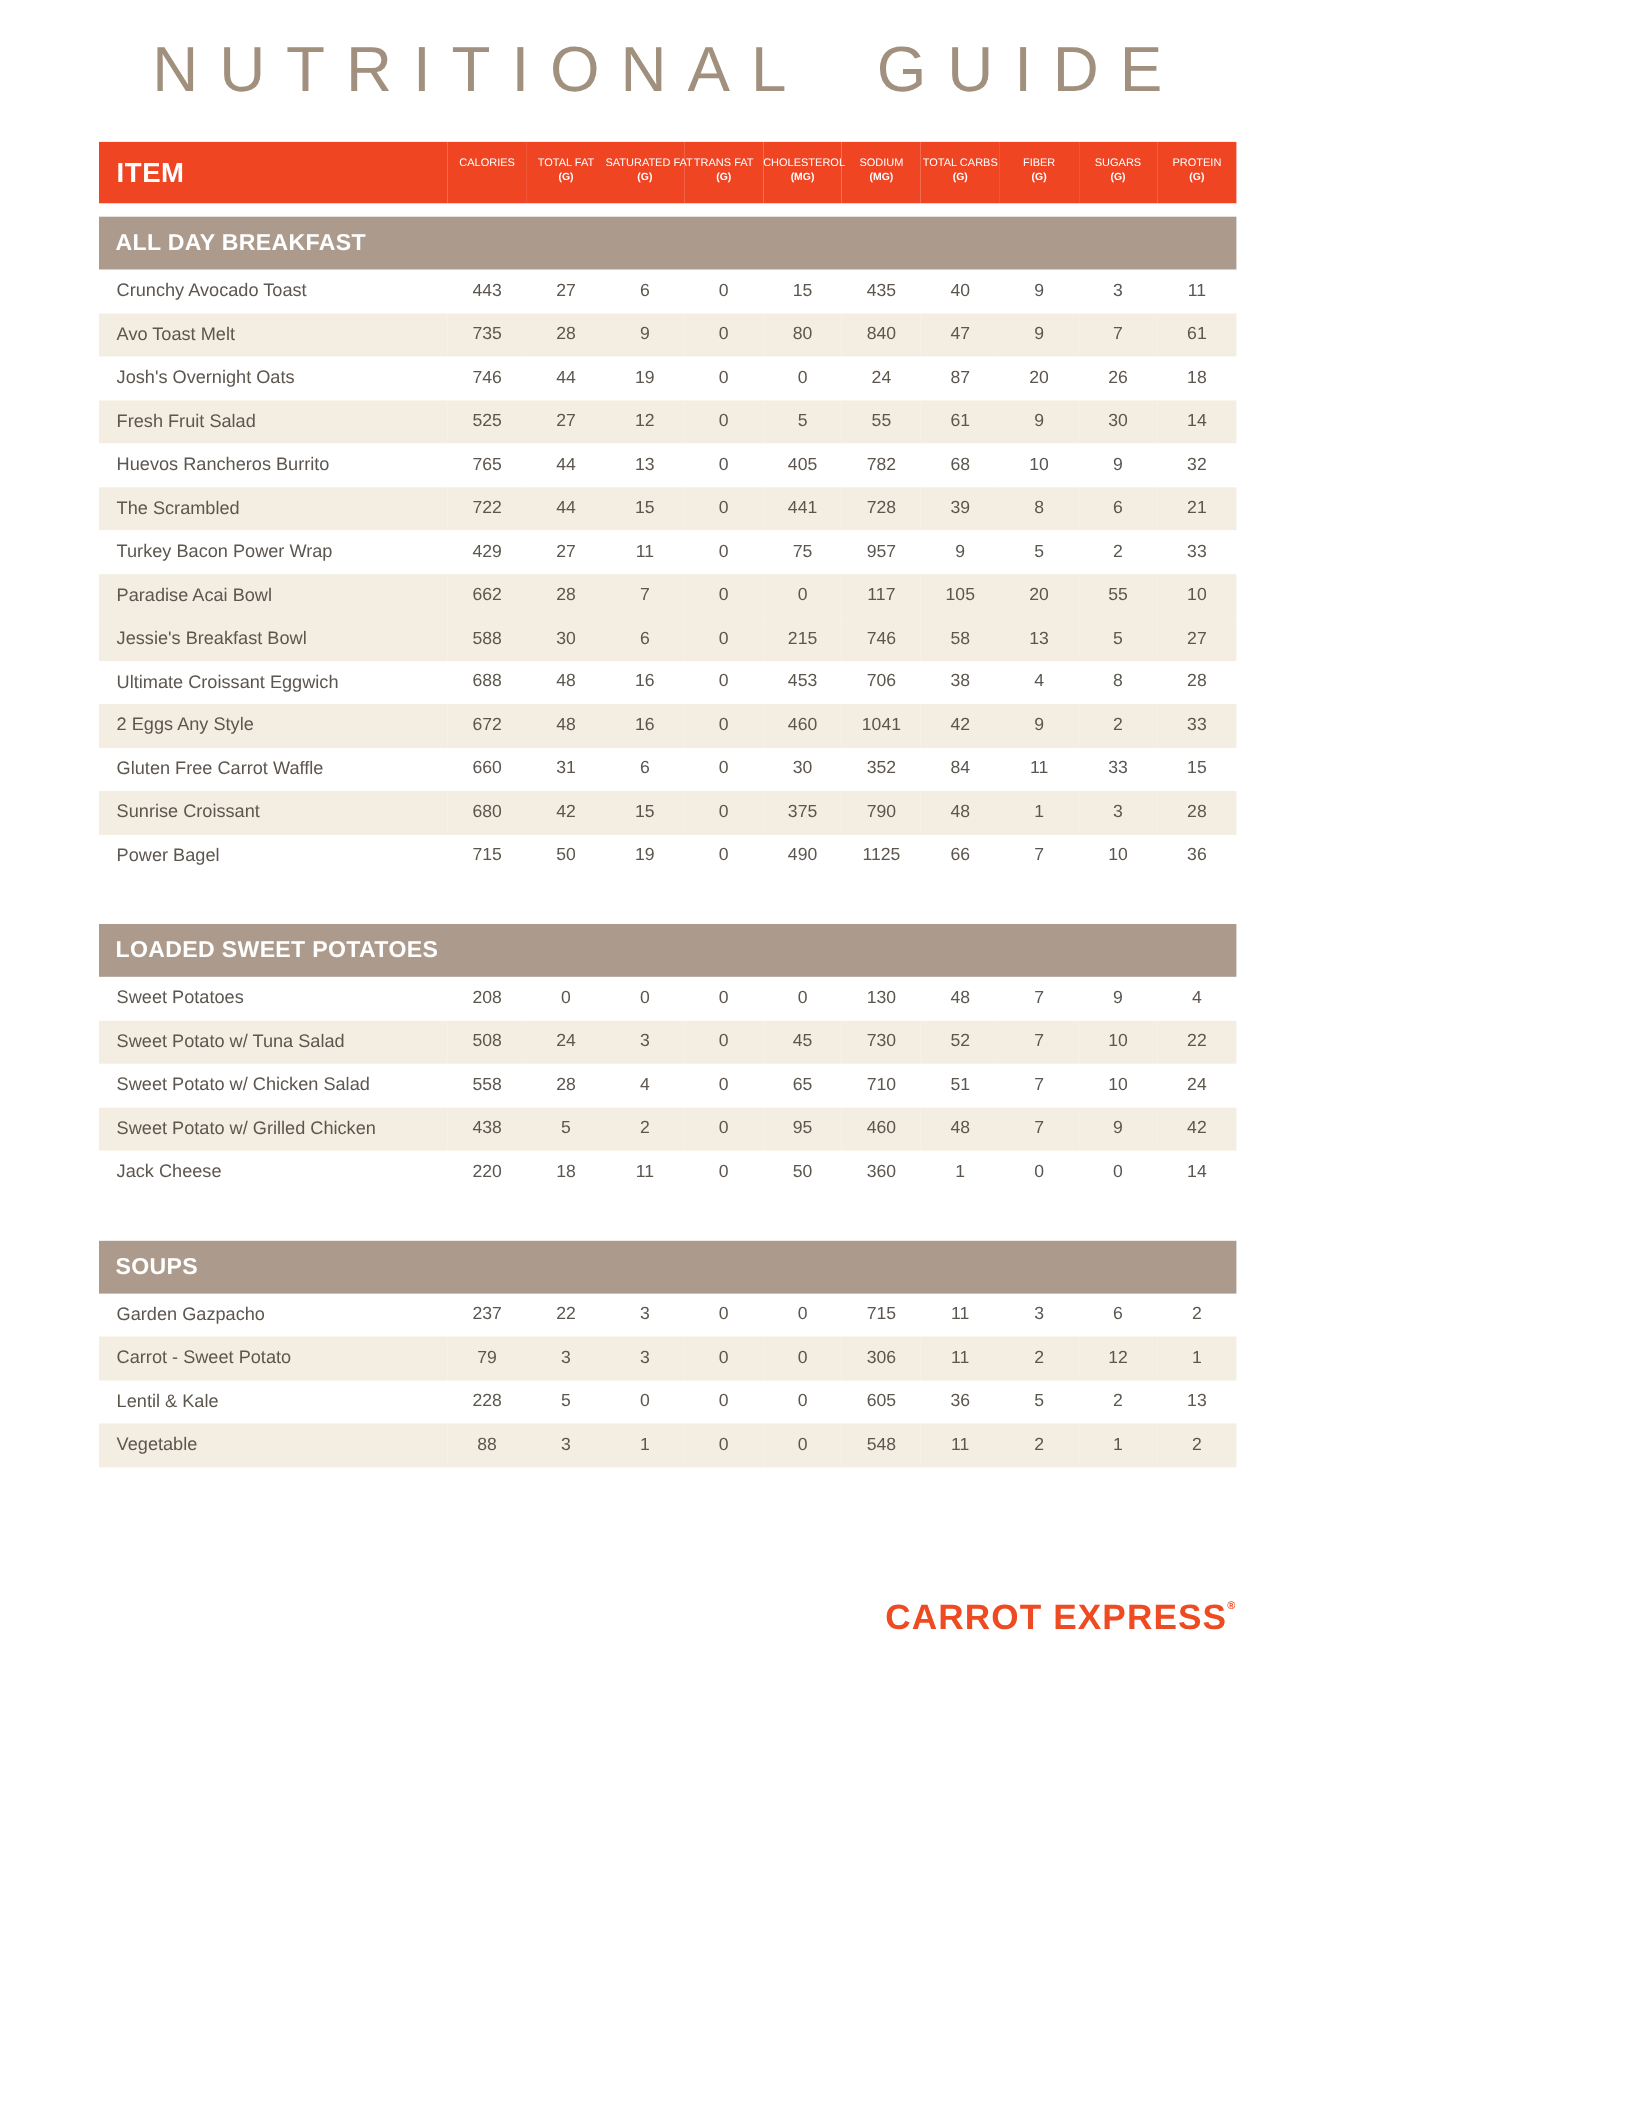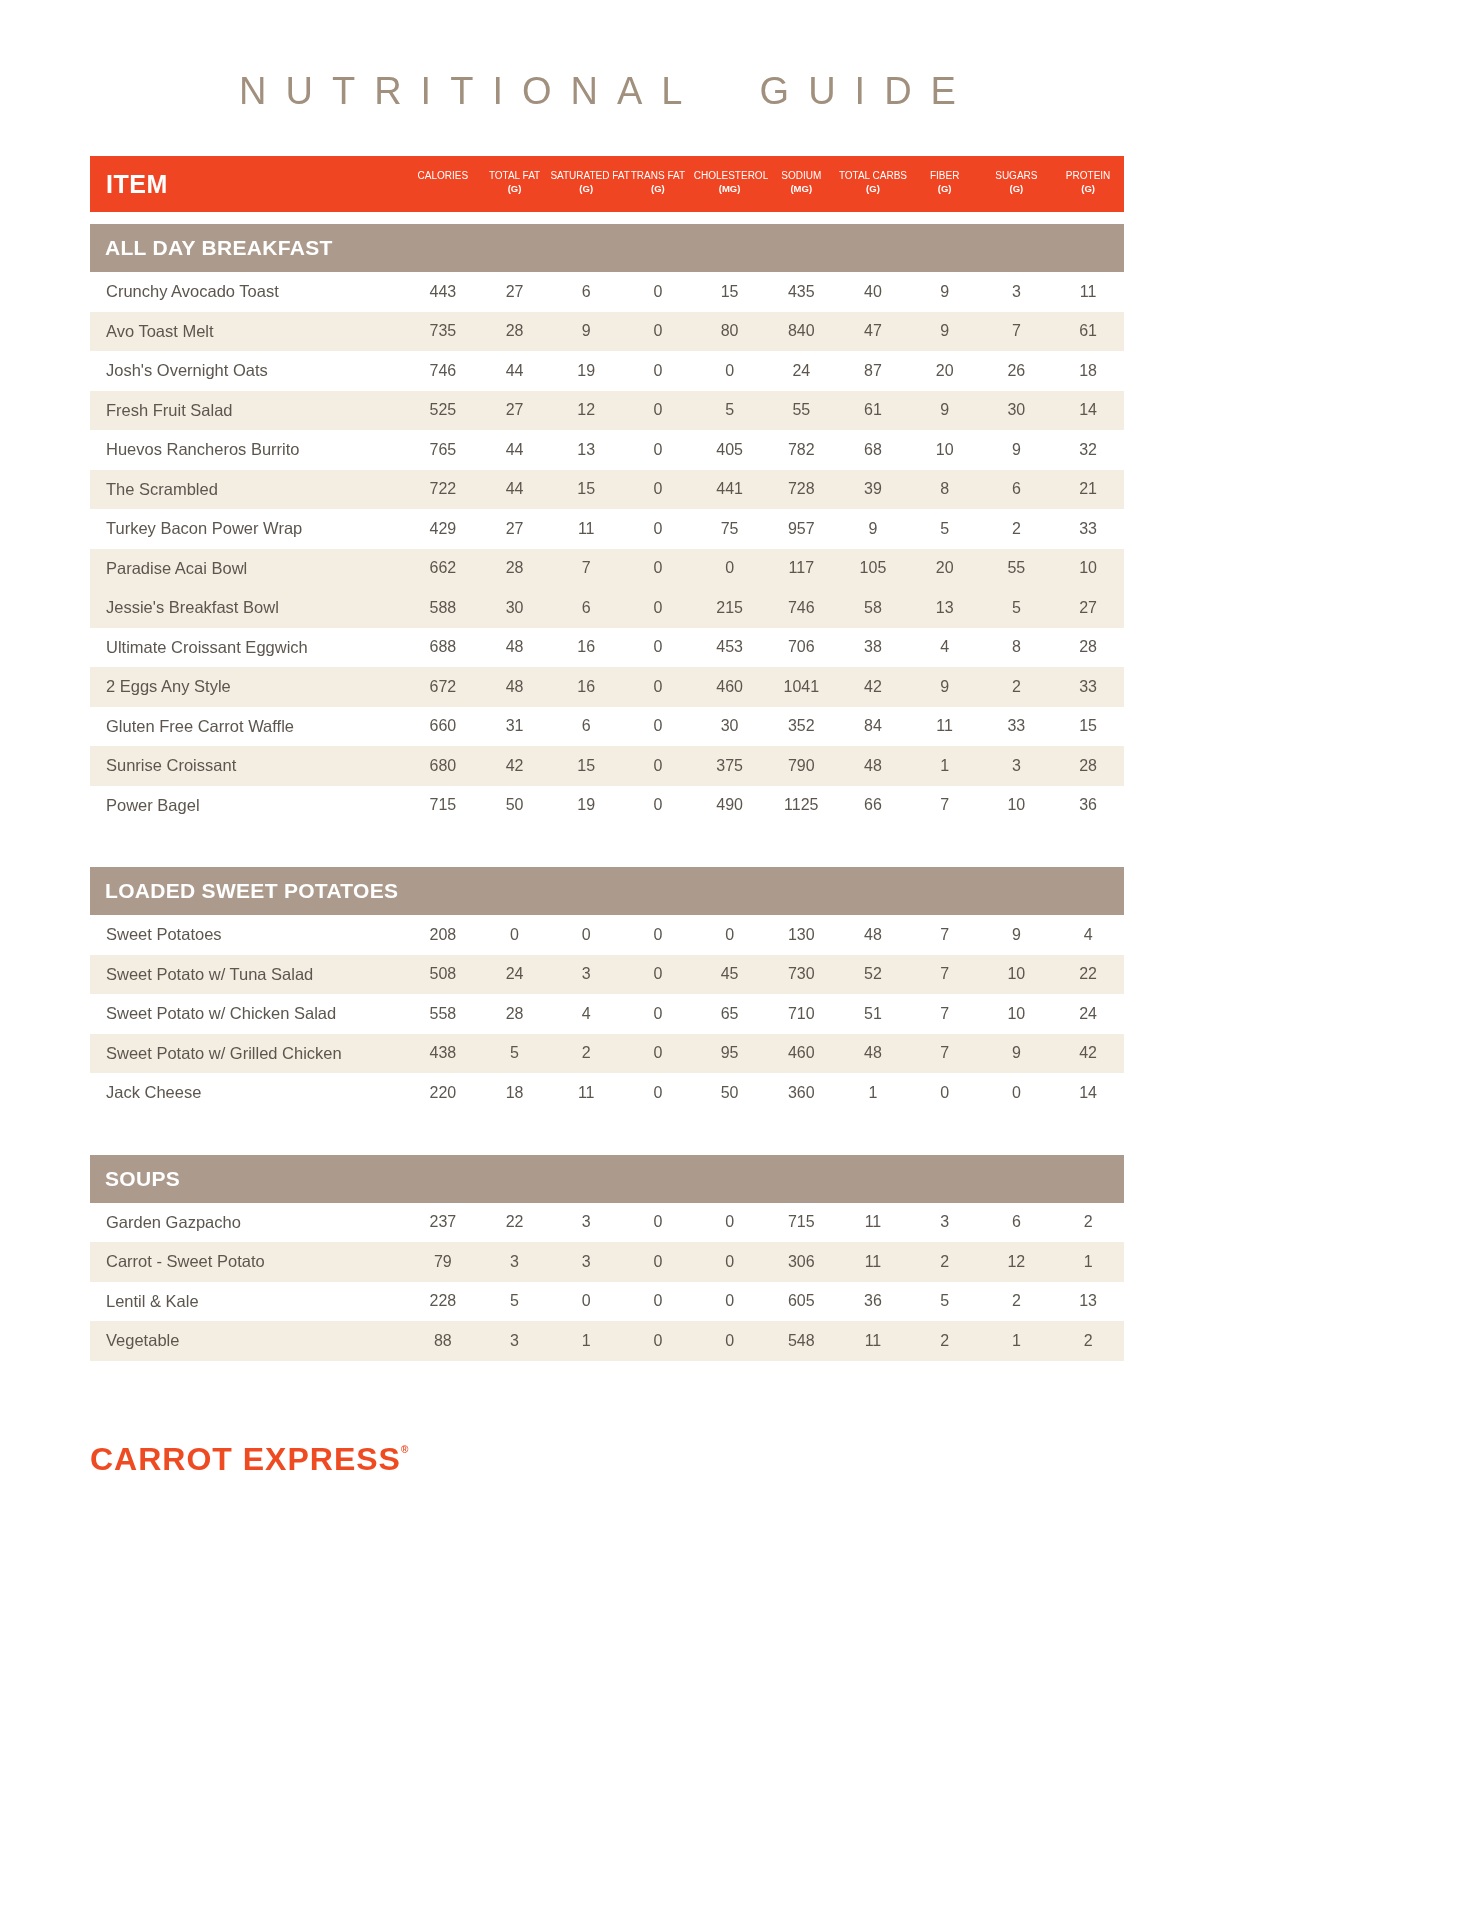--- a/index.html
+++ b/index.html
@@ -4,22 +4,22 @@
 <style>
   * { margin:0; padding:0; box-sizing:border-box; }
   html, body { background:#ffffff; }
   body {
     width:1484px; height:1920px; position:relative; overflow:hidden;
     font-family:"Liberation Sans", sans-serif;
   }
   .content { width:1034px; margin-left:90px; }
 
   .page-title {
-    padding-top:68px; margin-bottom:42px; text-align:center;
-    font-size:38px; line-height:46px; font-weight:400;
+    padding-top:41px; margin-bottom:42px; text-align:center;
+    font-size:58px; line-height:46px; font-weight:400;
     letter-spacing:19px; word-spacing:30px; white-space:nowrap;
     color:var(--title-color,#A1907E);
   }
 
   table.nutrition { width:1034px; border-collapse:collapse; table-layout:fixed; }
   col.col-item { width:317px; }
 
   thead tr { background:var(--header-bg,#EF4523); height:56px; }
   th { color:#ffffff; }
   th.item-head {
@@ -36,21 +36,21 @@
     vertical-align:middle;
   }
   tr.spacer-row td { height:42px; background:#ffffff; }
   tr.spacer-row.first td { height:12px; }
 
   tr.data-row td { height:39.5px; vertical-align:middle; }
   tr.data-row.alt td { background:var(--row-alt-bg,#F4EEE2); }
   td.item-cell { font-size:16.5px; color:var(--text-color,#5C564F); padding-left:16px; text-align:left; }
   td.num-cell  { font-size:16px;  color:var(--text-color,#5C564F); text-align:center; }
 
-  .footer { margin-top:80px; text-align:left; }
+  .footer { margin-top:118px; text-align:right; }
   .logo {
     color:var(--logo-color,#EF4B23); font-size:32px; font-weight:bold;
     letter-spacing:1px; white-space:nowrap;
   }
   .logo .reg { font-size:10px; vertical-align:top; position:relative; top:3px; font-weight:bold; }
 </style>
 </head>
 <body>
 
 <div class="content">

